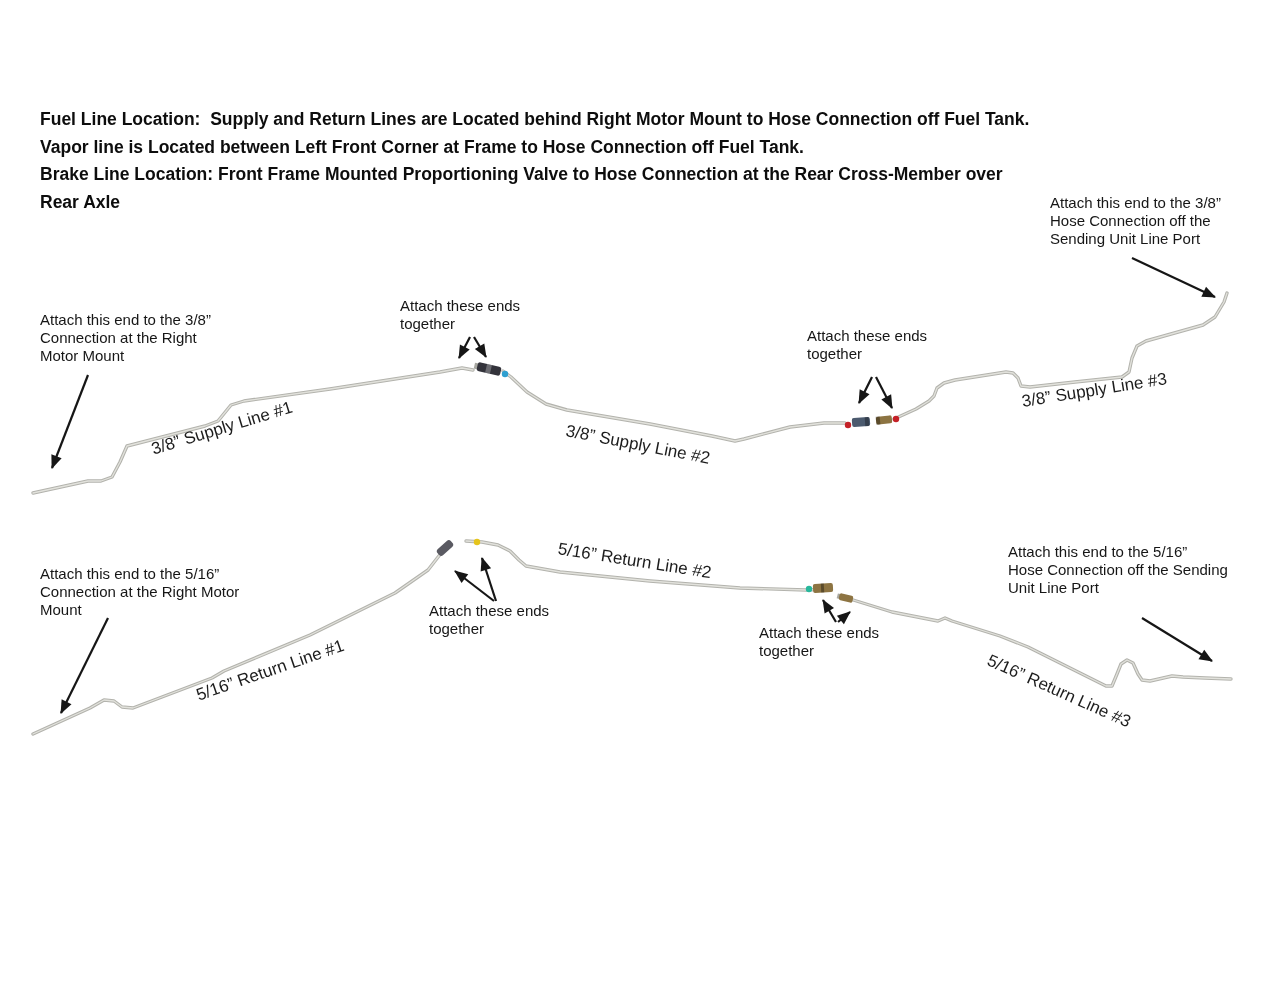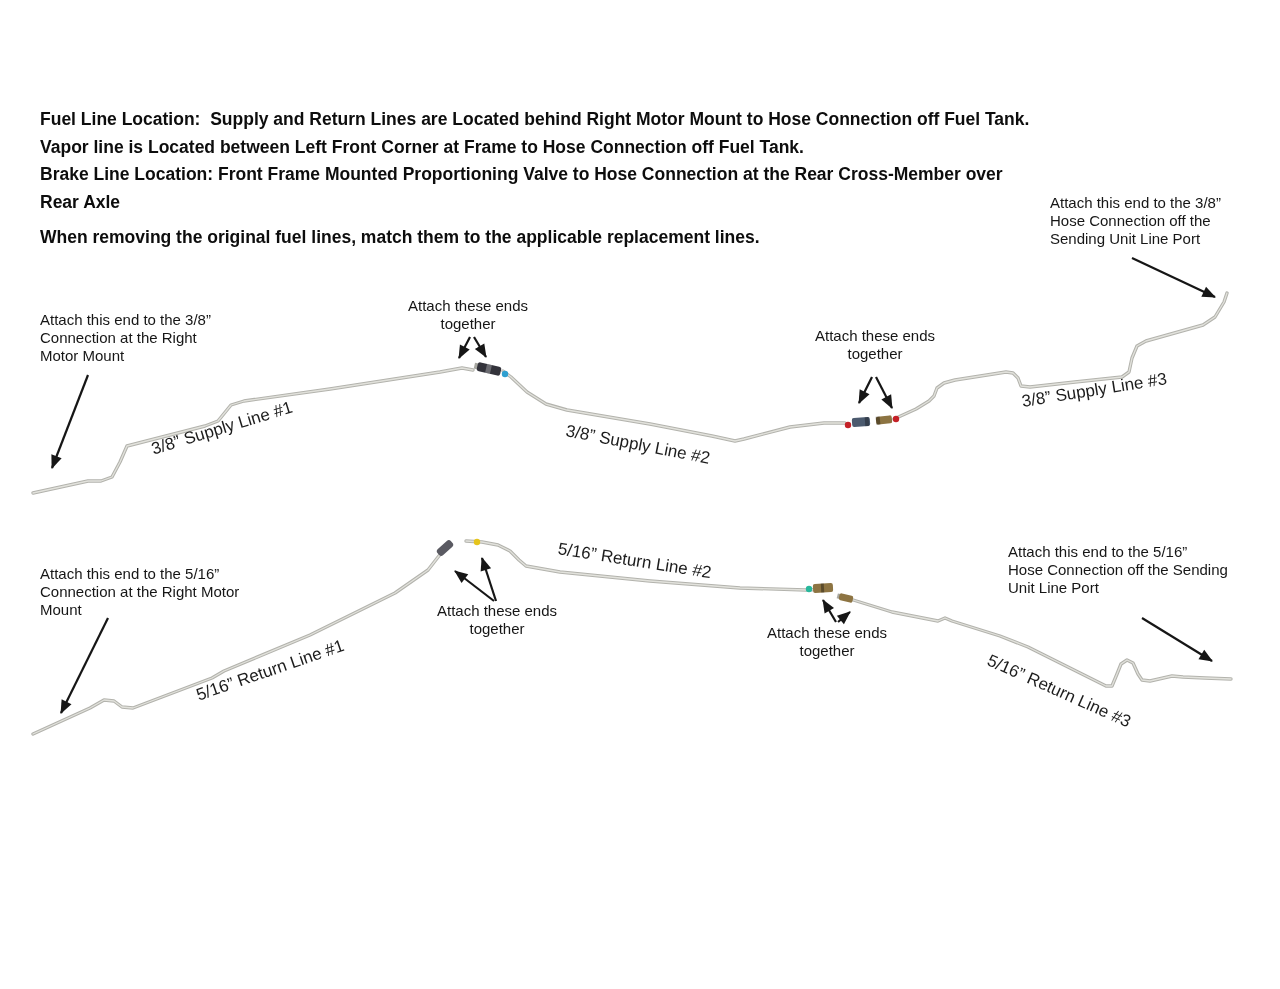--- a/index.html
+++ b/index.html
@@ -23,37 +23,36 @@
     white-space:pre-wrap;
     width:1180px;
   }
   .intro{top:86px;margin-top:20px;}
   .removal{top:224px;}
   .footer{top:876px;}
   .callout{
     font-size:15px;line-height:18px;color:#161616;
     white-space:pre-line;
   }
-  .callout.center{text-align:center;}
+  .callout.center{text-align:left;}
   .line-label{
     font-size:17px;color:#1c1c1c;white-space:nowrap;
     transform-origin:left center;
   }
   svg.diagram{position:absolute;left:0;top:0;}
 </style>
 </head>
 <body>
 
 <div class="page">
 
   <div class="abs bodytext intro">Fuel Line Location:  Supply and Return Lines are Located behind Right Motor Mount to Hose Connection off Fuel Tank.
 Vapor line is Located between Left Front Corner at Frame to Hose Connection off Fuel Tank.
 Brake Line Location: Front Frame Mounted Proportioning Valve to Hose Connection at the Rear Cross-Member over
 Rear Axle</div>
-  <div class="abs bodytext removal">When removing the original fuel lines, match them to the applicable replacement lines.</div>
 
   <svg class="diagram" width="1280" height="989" viewBox="0 0 1280 989">
     <defs>
       <marker id="ah" markerUnits="userSpaceOnUse" markerWidth="15" markerHeight="12" refX="13" refY="6" orient="auto">
         <path d="M0.5,0.5 L14,6 L0.5,11.5 Z" fill="#161616"></path>
       </marker>
       <path id="sl1" d="M 33,493 L 88,481 L 101,481 L 112,477 L 120,462 L 127,446 L 205,426 L 218,421 L 231,405 L 244,401 L 330,389 L 440,372 L 462,368 L 473,370" fill="none"></path>
       <path id="sl2" d="M 503,371 L 511,377 L 527,392 L 546,404 L 567,410 L 650,424 L 712,436 L 735,441 L 744,439 L 790,427 L 824,423 L 845,423" fill="none"></path>
       <path id="sl3" d="M 894,419 L 916,409 L 929,401 L 934,396 L 937,388 L 944,383 L 955,380 L 1006,372 L 1013,373 L 1018,378 L 1021,386 L 1030,387 L 1075,382 L 1122,377 L 1129,372 L 1132,358 L 1137,346 L 1146,341 L 1203,325 L 1215,317 L 1224,302 L 1227,293" fill="none"></path>
       <path id="rl1" d="M 33,734 L 90,708 L 104,700 L 114,701 L 122,707 L 133,708 L 212,678 L 224,671 L 310,635 L 395,593 L 428,570 L 442,552" fill="none"></path>

